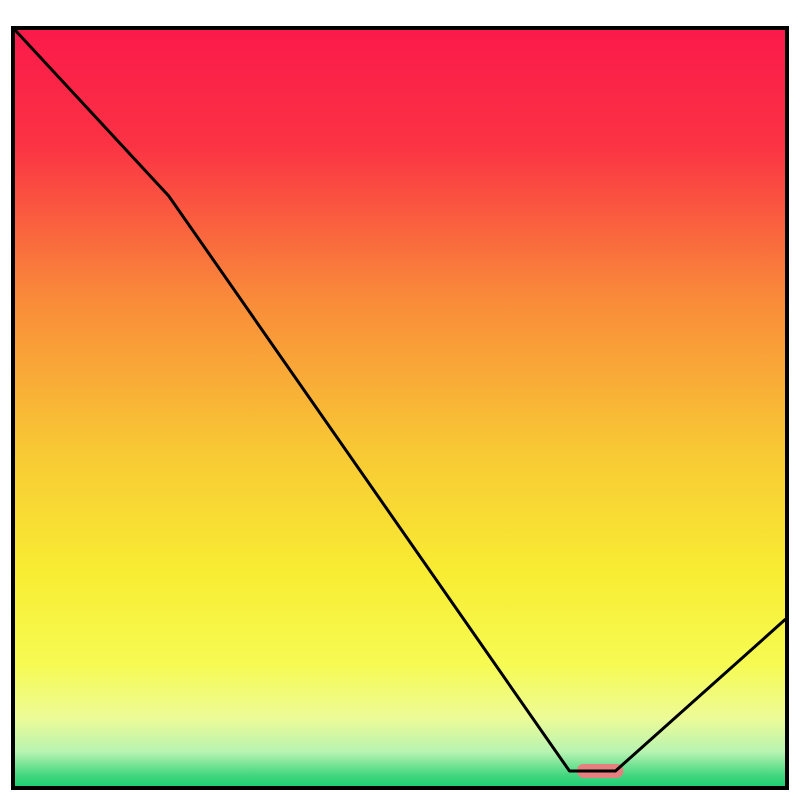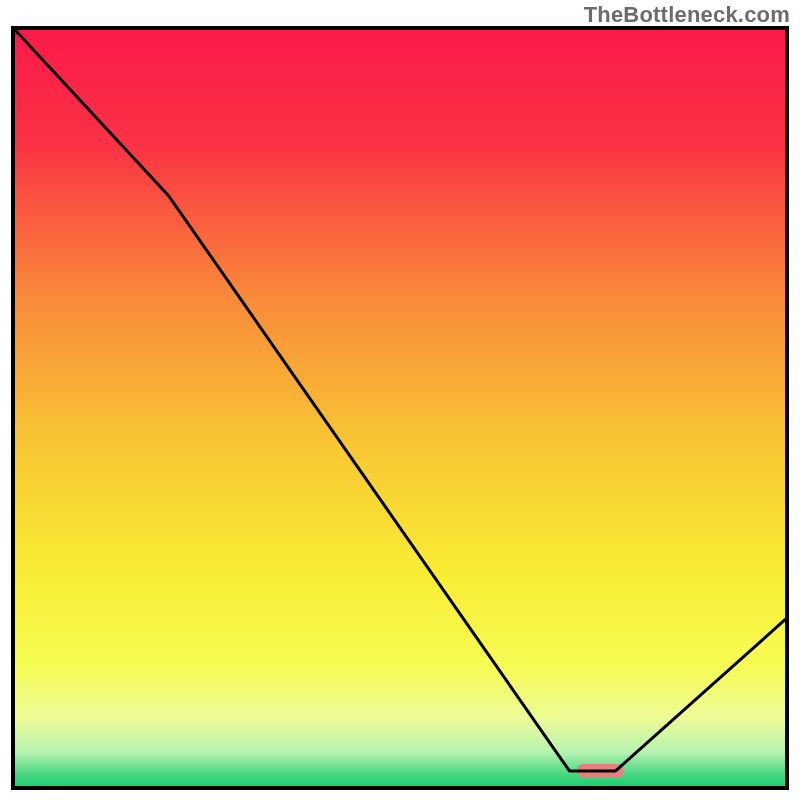--- a/index.html
+++ b/index.html
@@ -32,21 +32,20 @@
     top: 0;
     width: 800px;
     height: 800px;
     display: block;
   }
 </style>
 </head>
 <body>
 <div class="container">
 
-  <div class="watermark">TheBottleneck.com</div>
 
   <svg class="chart" viewBox="0 0 800 800">
     <defs>
       <linearGradient id="bg-grad" x1="0" y1="0" x2="0" y2="1">
       <stop offset="0%" stop-color="#fb1a4a"></stop>
           <stop offset="15%" stop-color="#fb3244"></stop>
           <stop offset="35%" stop-color="#f9893a"></stop>
           <stop offset="55.00000000000001%" stop-color="#f8c734"></stop>
           <stop offset="72%" stop-color="#f8ed33"></stop>
           <stop offset="84%" stop-color="#f6fb53"></stop>

